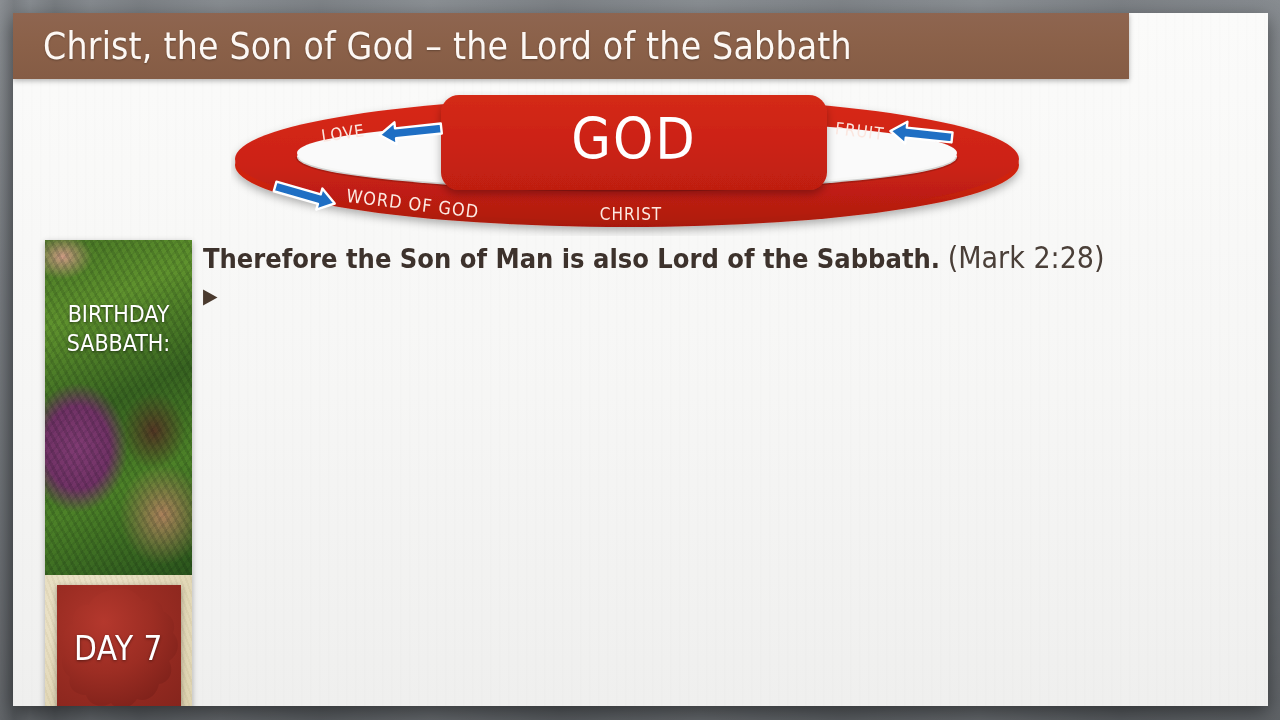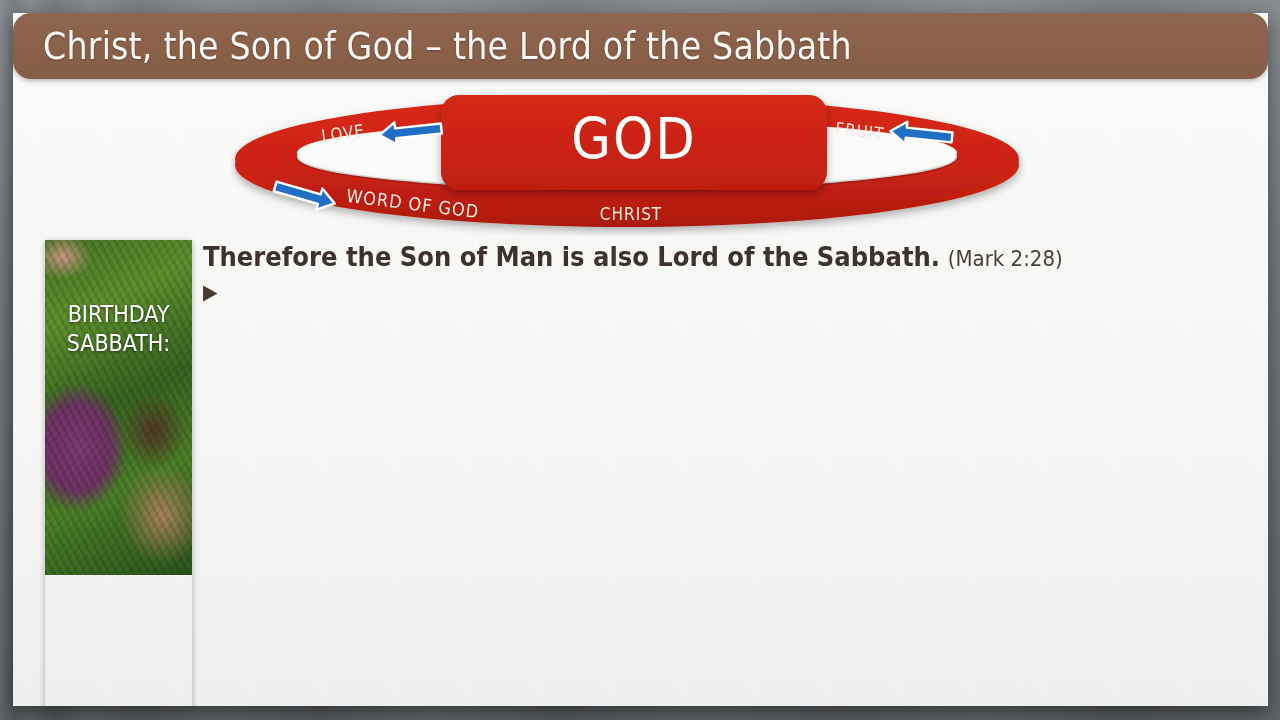--- a/index.html
+++ b/index.html
@@ -33,24 +33,23 @@
     overflow:hidden;
   }
   .slide-texture{
     position:absolute;inset:0;pointer-events:none;
     background:
       repeating-linear-gradient(90deg, rgba(0,0,0,.012) 0px, rgba(0,0,0,0) 3px, rgba(255,255,255,.02) 6px, rgba(0,0,0,0) 9px);
   }
 
   
   .title-bar{
-    position:absolute;left:0;top:0;width:1255px;height:66px;
+    position:absolute;left:0;top:0;width:1116px;height:66px;
     background:linear-gradient(180deg,#8e6550 0%,#8b6149 45%,#855c45 100%);
     box-shadow:0 2px 5px rgba(0,0,0,.28);
-    border-radius:18px;
   }
   .title-text{
     position:absolute;left:30px;top:50%;transform:translateY(-50%);
     color:#fdf8f4;font-size:37px;letter-spacing:.2px;
     font-family:"DejaVu Sans Condensed","Liberation Sans", sans-serif;
     font-stretch:condensed;
     white-space:nowrap;
     text-shadow:0 1px 2px rgba(0,0,0,.28);
   }
 
@@ -62,21 +61,21 @@
 
   
   .body-block{position:absolute;left:190px;top:228px;width:1030px;}
   .verse{
     font-family:"DejaVu Sans Condensed","Liberation Sans", sans-serif;
     font-stretch:condensed;
     font-size:27px;color:#3d322c;white-space:nowrap;
     line-height:1.15;
   }
   .verse .bold{font-weight:bold;}
-  .verse .ref{font-weight:normal;color:#4a3f38;font-size:22px;}
+  .verse .ref{font-weight:normal;color:#4a3f38;font-size:30px;}
   .bullet-line{
     margin-top:12px;display:flex;align-items:baseline;gap:3px;
     font-family:"DejaVu Sans Condensed","Liberation Sans", sans-serif;
     font-stretch:condensed;
     font-size:27px;color:#4a4039;white-space:nowrap;
   }
   .tri{color:#4a3a2e;font-size:21px;line-height:1;position:relative;top:-2px;}
 
   
   .picture{
@@ -215,16 +214,36 @@
         <span class="tri">▶</span>
       </div>
     </div>
 
     <div class="picture">
       <div class="pic-photo"></div>
       <div class="pic-caption">
         <div>BIRTHDAY</div>
         <div>SABBATH:</div>
       </div>
+      <div class="pic-day">
+        <svg class="splat" viewBox="0 0 124 126" xmlns="http://www.w3.org/2000/svg">
+          <defs>
+            <radialGradient id="splatG" cx="36%" cy="28%" r="78%">
+              <stop offset="0%" stop-color="#b4382d"></stop>
+              <stop offset="55%" stop-color="#9c2d23"></stop>
+              <stop offset="100%" stop-color="#7e211a"></stop>
+            </radialGradient>
+          </defs>
+          <path fill="url(#splatG)" d="
+            M62,4 C74,2 80,10 86,16 C95,12 106,16 106,26
+            C114,30 120,38 116,48 C124,56 122,70 112,76
+            C118,86 112,98 102,99 C100,110 90,118 80,114
+            C74,124 60,126 54,118 C44,124 32,120 29,110
+            C18,110 10,102 13,92 C4,86 2,72 10,65
+            C2,56 6,42 16,39 C14,28 22,18 32,20
+            C36,10 50,4 62,4 Z"></path>
+        </svg>
+        <div class="splat-label">DAY 7</div>
+      </div>
     </div>
 
   </div>
 </div>
 
 </body></html>

